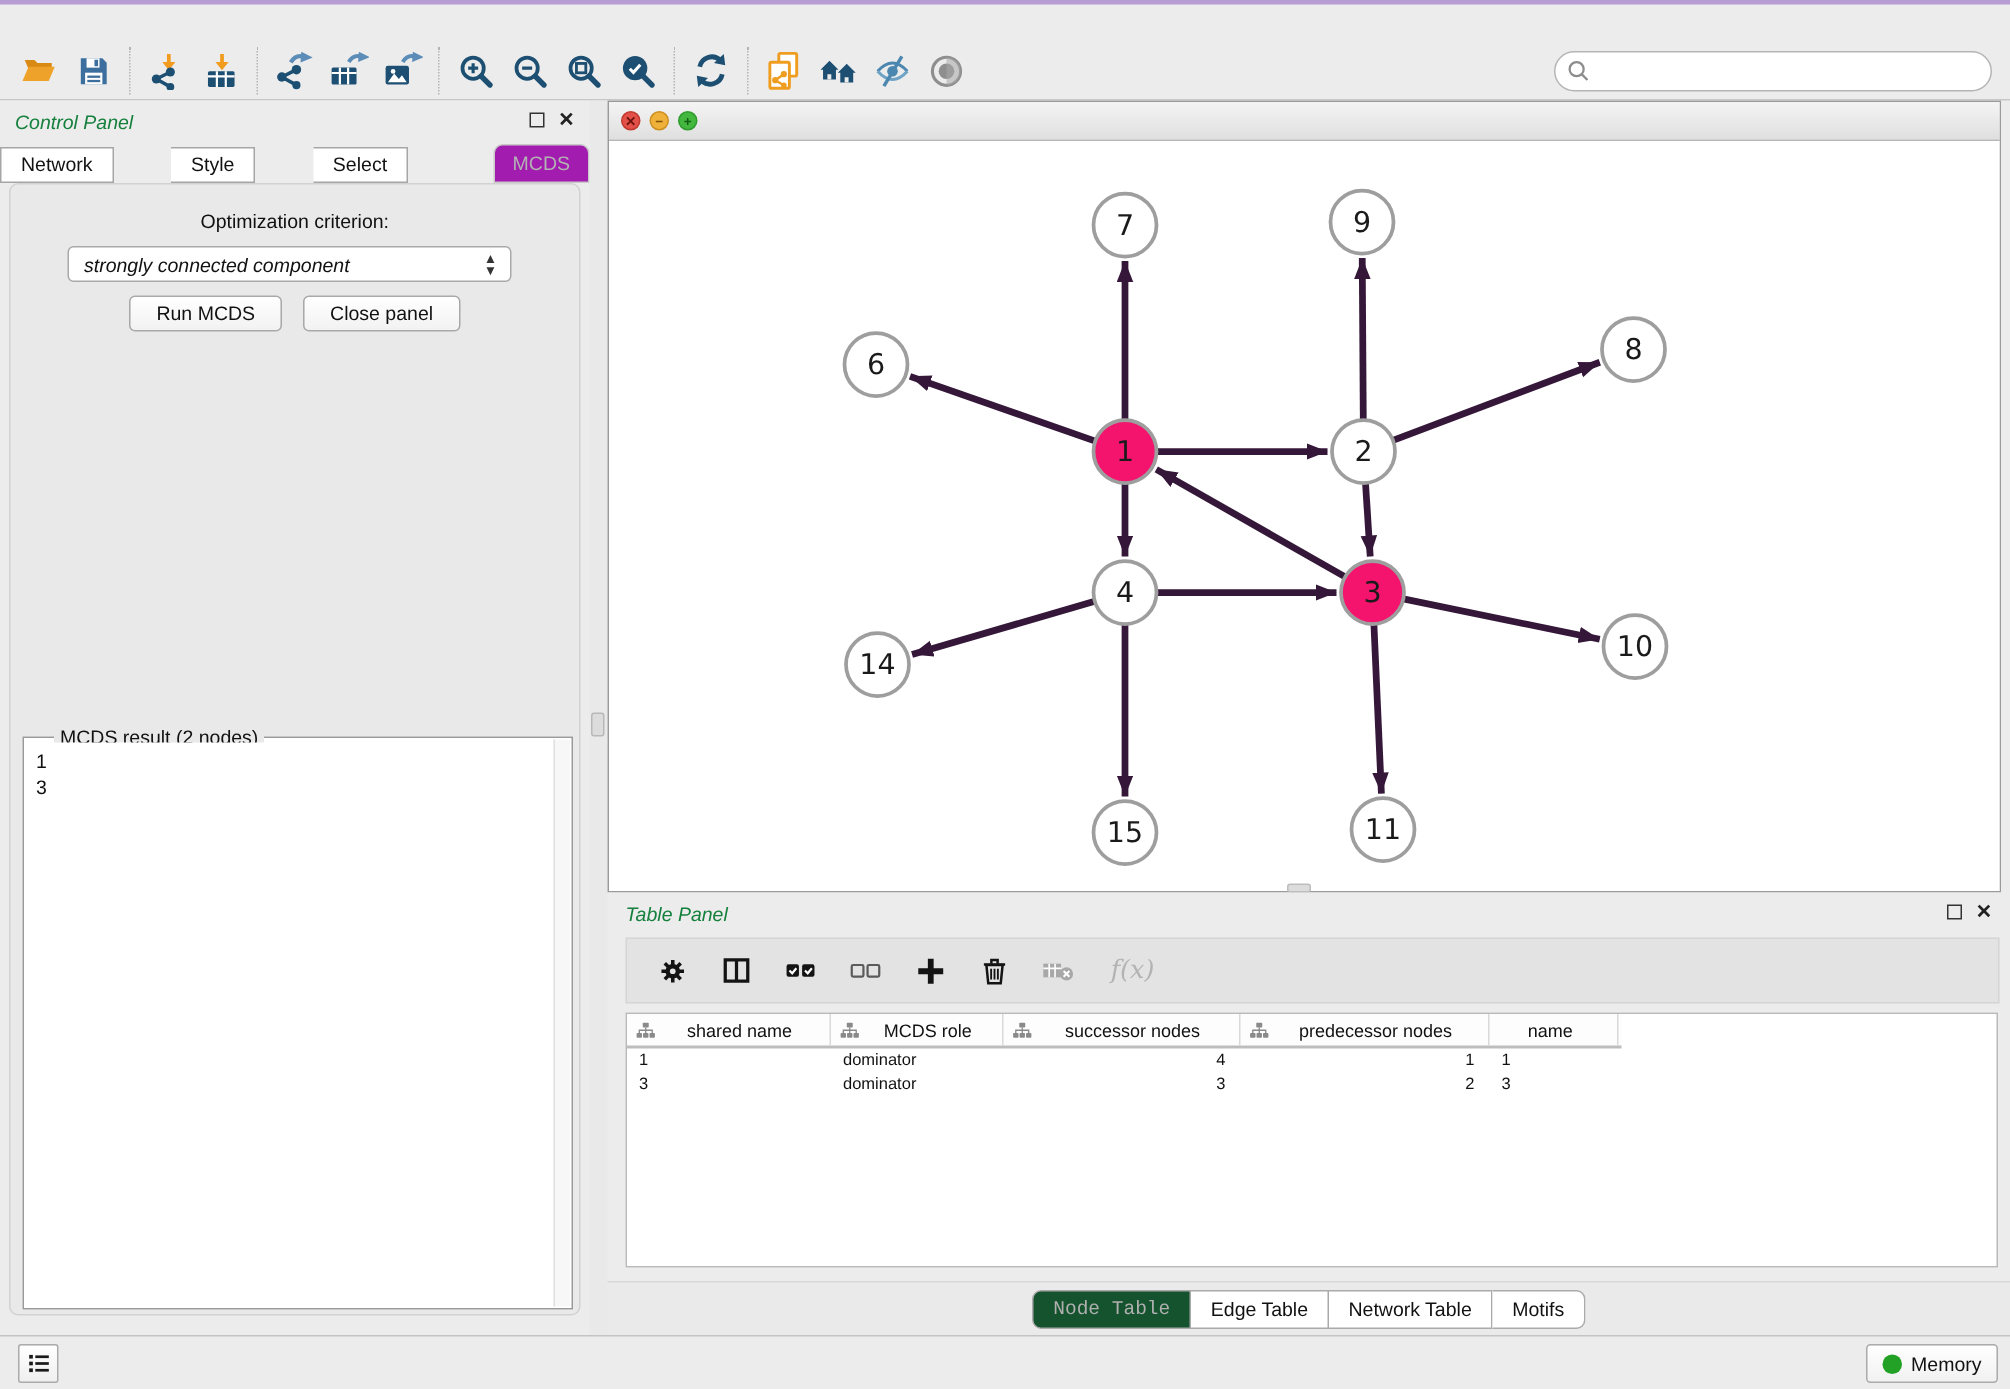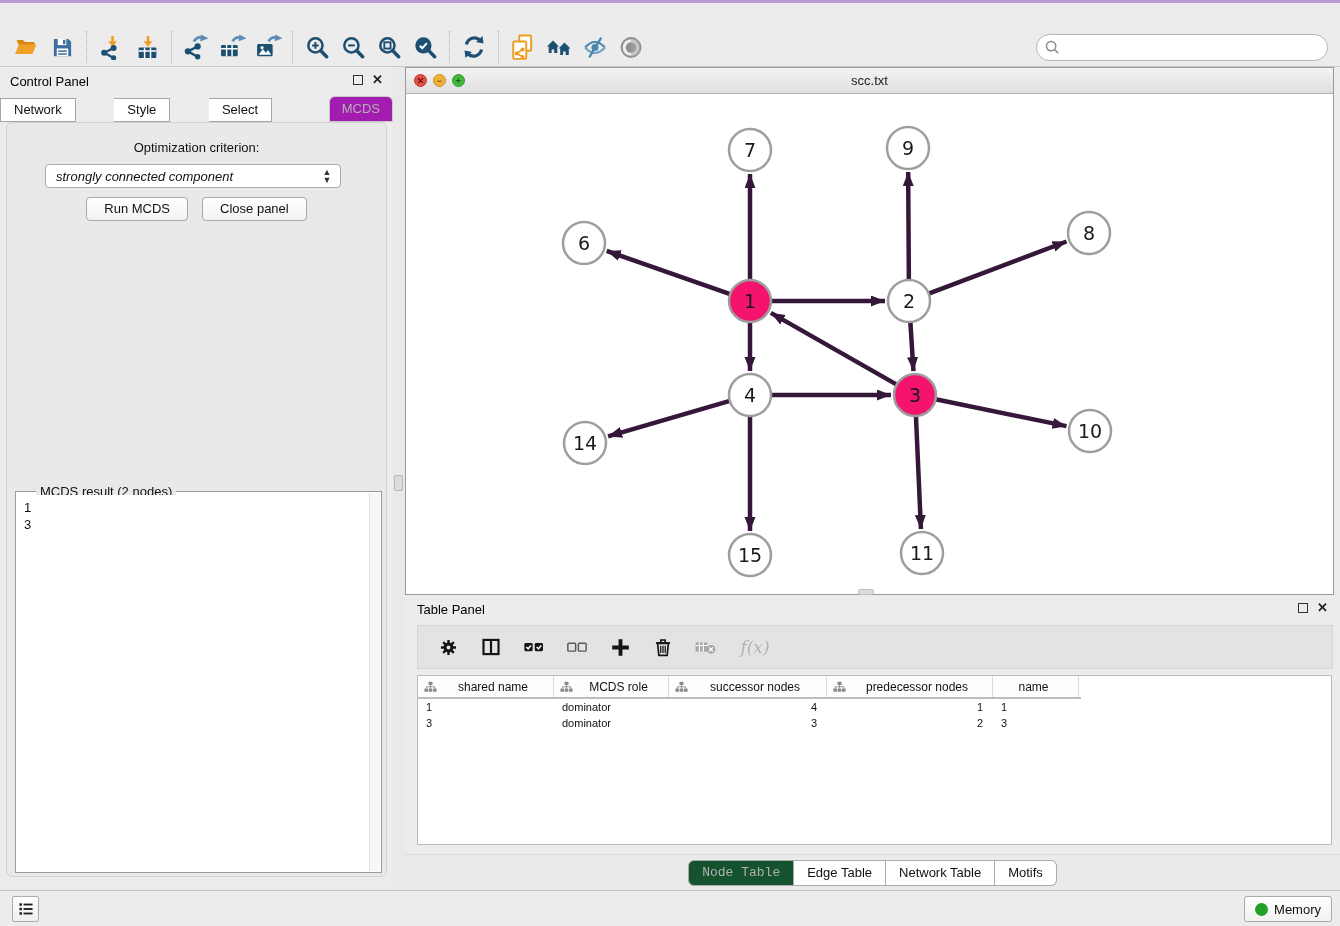--- a/index.html
+++ b/index.html
@@ -15,21 +15,21 @@
   .toolbar { position:absolute; left:0; top:25px; width:100%; height:39px; background:#ececec; border-bottom:1px solid #c7c7c7; display:flex; align-items:center; padding-left:8px; }
   .tb-btn { width:36px; height:32px; display:flex; align-items:center; justify-content:center; background:transparent; border:none; }
   .tb-sep { width:1px; height:32px; border-left:1px dotted #b3b3b3; margin:0 6px; }
   .search-wrap { position:absolute; right:12px; top:6px; width:292px; height:27px; }
   .search-input { width:100%; height:100%; border:1px solid #b5b5b5; border-radius:14px; background:#fff; padding-left:30px; font-size:13px; outline:none; }
   .search-glass { position:absolute; left:9px; top:6px; }
 
   
   .control-panel { position:absolute; left:0; top:64px; width:393px; bottom:36px; background:#ececec; }
   .panel-header { position:absolute; left:0; top:0; right:0; height:28px; }
-  .panel-title { position:absolute; left:10px; top:7px; font-size:13px; color:#000000; }
+  .panel-title { position:absolute; left:10px; top:7px; font-size:13px; color:#15803d;font-style:italic; }
   .win-float { position:absolute; top:8px; width:10px; height:10px; border:1.6px solid #333; }
   .win-close { position:absolute; top:5px; font-size:13px; font-weight:bold; color:#222; line-height:16px; }
   .cp-float { right:30px; } .cp-close { right:10px; }
 
   .cp-tabs { position:absolute; left:0; right:0; top:32px; height:23px; display:flex; justify-content:space-between; align-items:flex-end; }
   .cp-tab { background:#fff; border:1px solid #a6a6a6; border-left-width:0; font-size:13px; color:#111; padding:3px 13px 4px; }
   .cp-tab:first-child { border-left-width:1px; }
   .cp-tab.disabled-active { background:#a21caf; border:1px solid #c9c9c9; border-radius:6px 6px 0 0; color:#b3b3b3; padding:4px 12px 5px; margin-left:18px; }
 
   .cp-content { position:absolute; left:6px; right:6px; top:55px; bottom:13px; background:#e9e9e9; border:1px solid #d2d2d2; border-radius:6px; }
@@ -276,21 +276,20 @@
 
   <div class="v-divider">
     <div class="v-handle"></div>
   </div>
 
   <div class="net-window">
     <div class="net-titlebar">
       <span class="mac-dot dot-red">✕</span>
       <span class="mac-dot dot-yellow">−</span>
       <span class="mac-dot dot-green">+</span>
-      <div class="net-title">scc.txt</div>
     </div>
     <svg class="net-canvas" id="graph-svg" viewBox="0 0 927 500">
         <defs>
           <marker id="arrow" markerUnits="userSpaceOnUse" markerWidth="16" markerHeight="13" refX="14" refY="5.5" orient="auto">
             <path d="M0 0 L14 5.5 L0 11 z" fill="#351839"></path>
           </marker>
         </defs>
         <line x1="344" y1="186" x2="344" y2="80" stroke="#351839" stroke-width="4.5" marker-end="url(#arrow)"></line>
         <line x1="324.1752536154717" y1="200.07328138371903" x2="200.65685301088945" y2="156.91624984717825" stroke="#351839" stroke-width="4.5" marker-end="url(#arrow)"></line>
         <line x1="365" y1="207" x2="479" y2="207" stroke="#351839" stroke-width="4.5" marker-end="url(#arrow)"></line>

